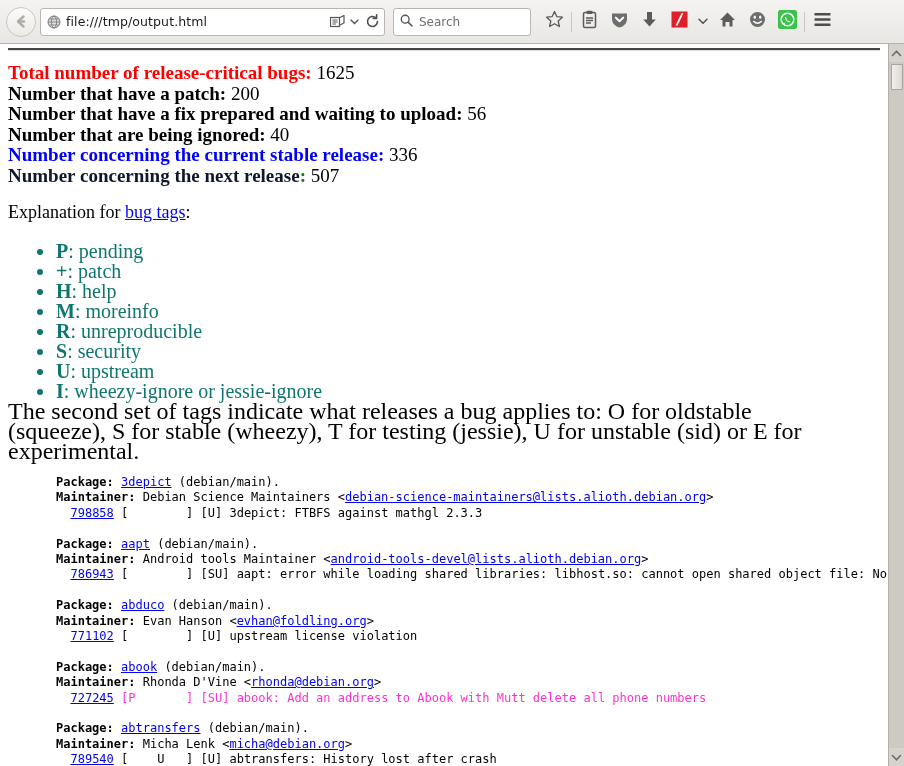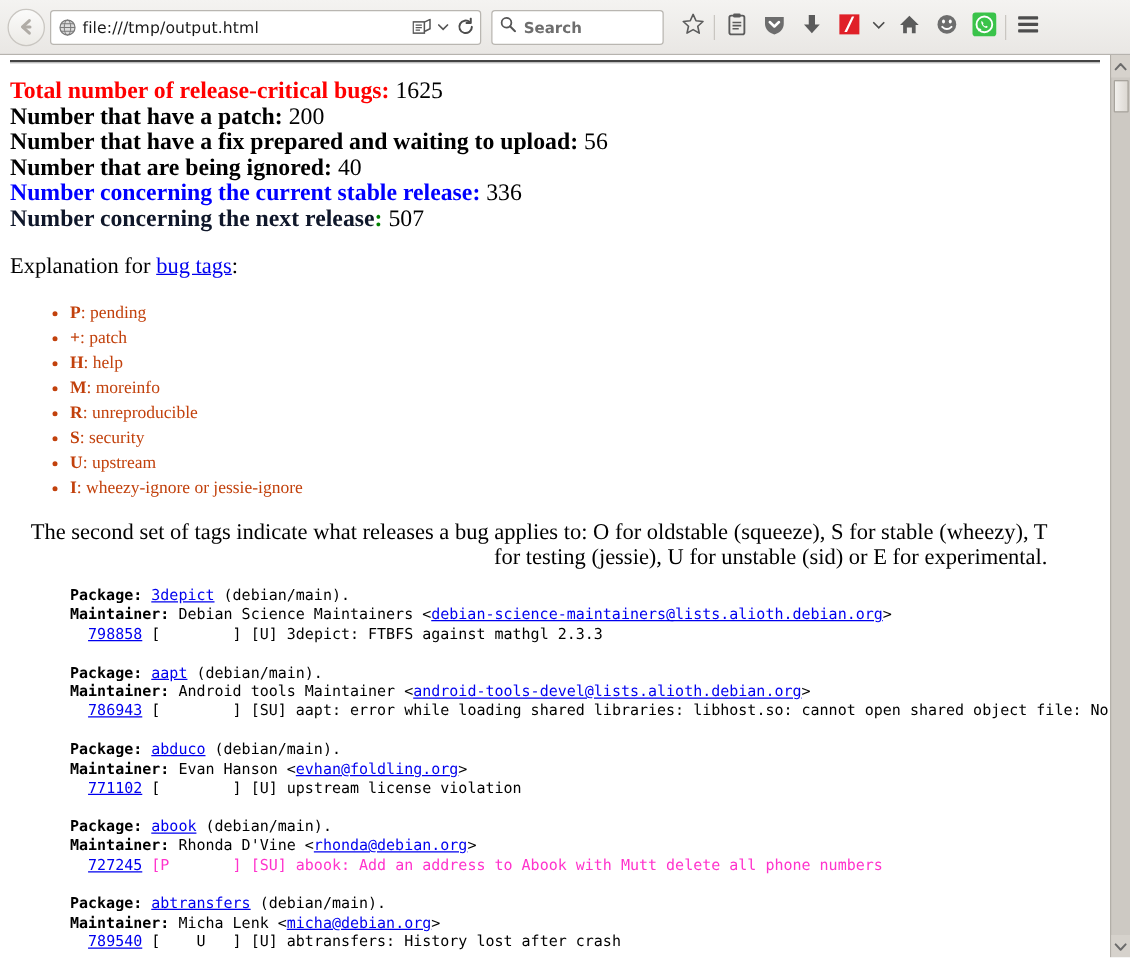--- a/index.html
+++ b/index.html
@@ -64,21 +64,21 @@
     border-radius: 3px;
     display: flex;
     align-items: center;
     padding: 0 6px;
     flex: 0 0 auto;
   }
   .searchbox .sb-text {
     font-family: "DejaVu Sans", sans-serif;
     font-size: 12px;
     color: #6e6e6e;
-    font-weight: bold;
+    font-weight: normal;
     padding-left: 6px;
   }
   .tb-icons {
     display: flex;
     align-items: center;
     margin-left: 8px;
     flex: 0 0 auto;
     gap: 0;
   }
   .tb-btn {
@@ -137,34 +137,33 @@
   }
   .explain a { color: #0000ee; text-decoration: underline; }
 
   ul.tags {
     margin: 10px 0 0 0;
     padding-left: 48px;
     list-style-type: disc;
   }
   ul.tags li {
     font-family: "Liberation Serif", serif;
-    font-size: 14px;
+    font-size: 20px;
     line-height: 20px;
-    color: #c2410c;
+    color: #0f766e;
   }
   ul.tags li b { font-weight: bold; }
 
   p.release-note {
     font-family: "Liberation Serif", serif;
-    font-size: 18px;
+    font-size: 24px;
     line-height: 20px;
-    margin: 14px 0 0 0;
+    margin: 0 0 0 0;
     color: #000;
     width: 830px;
-    text-align: right;
   }
 
   
   .pkg-list {
     margin-top: 14px;
     font-family: "DejaVu Sans Mono", "Liberation Mono", monospace;
     font-size: 12px;
     line-height: 15.4px;
     color: #000;
     white-space: pre;

